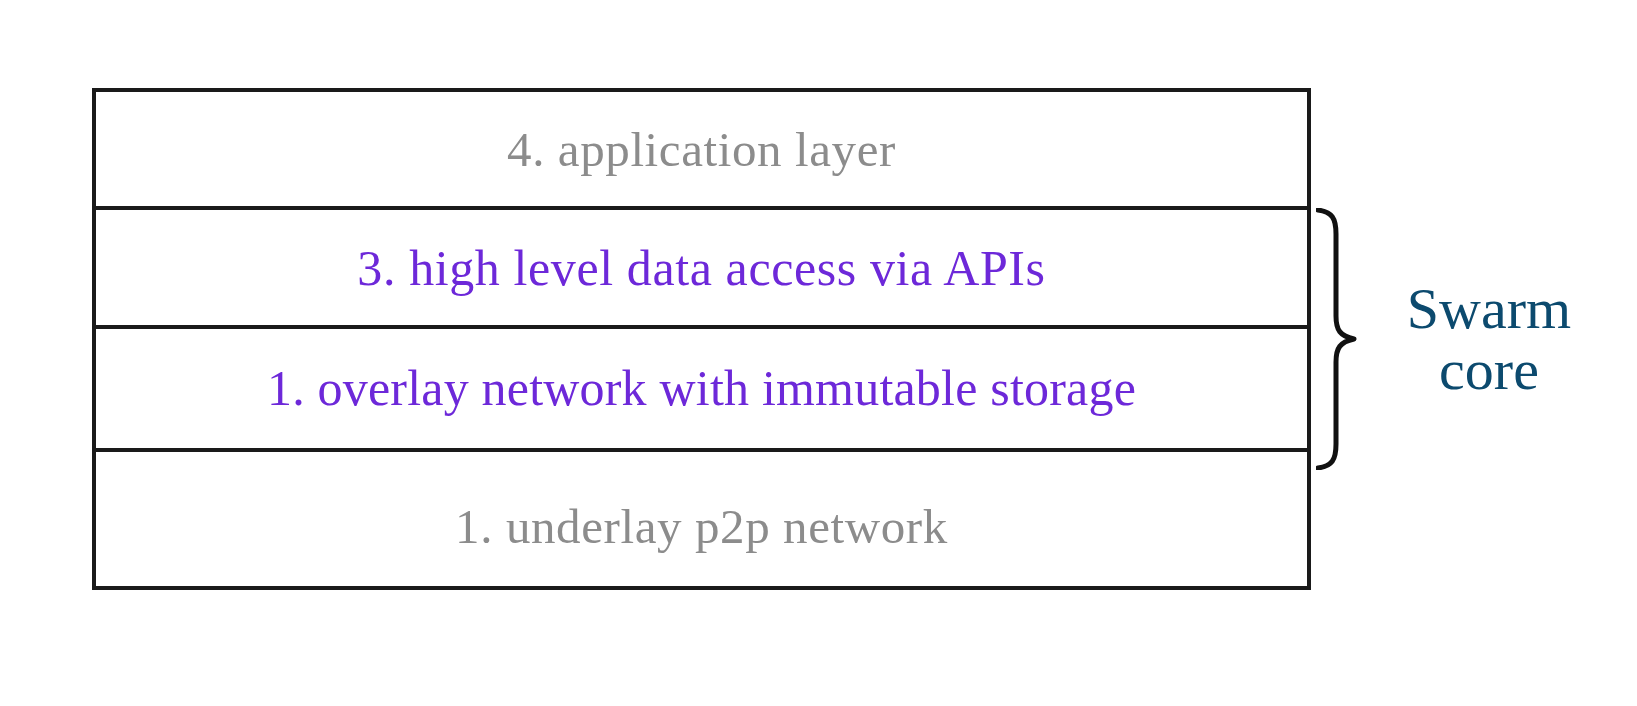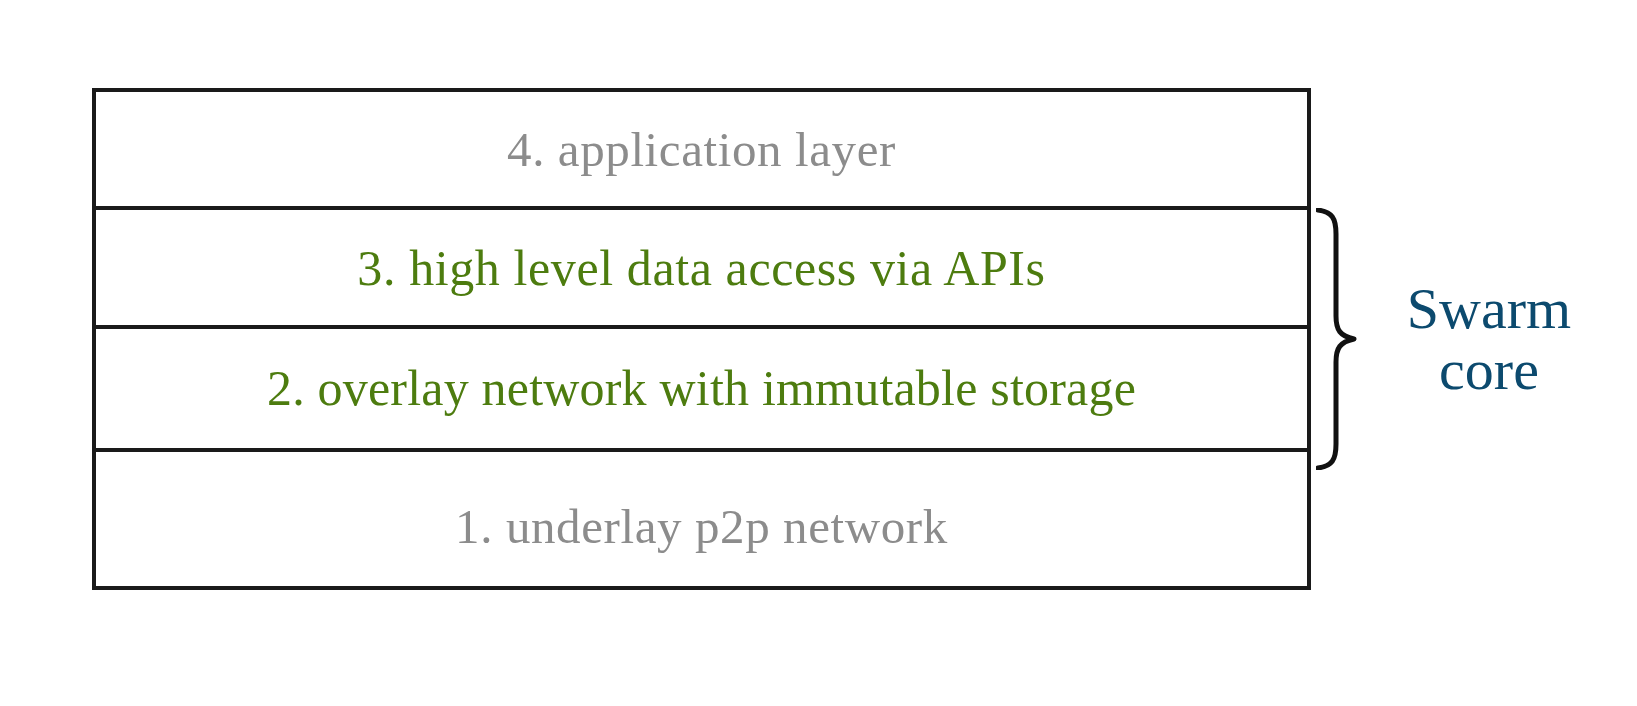--- a/index.html
+++ b/index.html
@@ -54,21 +54,21 @@
   .layer-row.r2 { height: 129px; }
   .layer-row.r1 { height: 125px; margin-top: 15px; }
 
   .layer-label {
     font-size: 49px;
     line-height: 1;
     letter-spacing: 0.6px;
     white-space: nowrap;
   }
   .layer-label.dim  { color: #8c8c8c; }
-  .layer-label.dark { color: #4d7c0f; }
+  .layer-label.dark { color: #6d28d9; }
 
   
   .layer-row.r2 .layer-label { font-size: 50px; letter-spacing: 0.2px; }
   .layer-row.r3 .layer-label { font-size: 50px; }
 
   
   #brace-group {
     position: absolute;
     left: 1316px;
     top: 208px;
@@ -104,21 +104,21 @@
 
     <div class="layer-row r4">
       <span class="layer-label dim">4. application layer</span>
     </div>
 
     <div class="layer-row r3">
       <span class="layer-label dark">3. high level data access via APIs</span>
     </div>
 
     <div class="layer-row r2">
-      <span class="layer-label dark">2. overlay network with immutable storage</span>
+      <span class="layer-label dark">1. overlay network with immutable storage</span>
     </div>
 
     <div class="layer-row r1">
       <span class="layer-label dim">1. underlay p2p network</span>
     </div>
 
   </div>
 
   <div id="brace-group">
 

